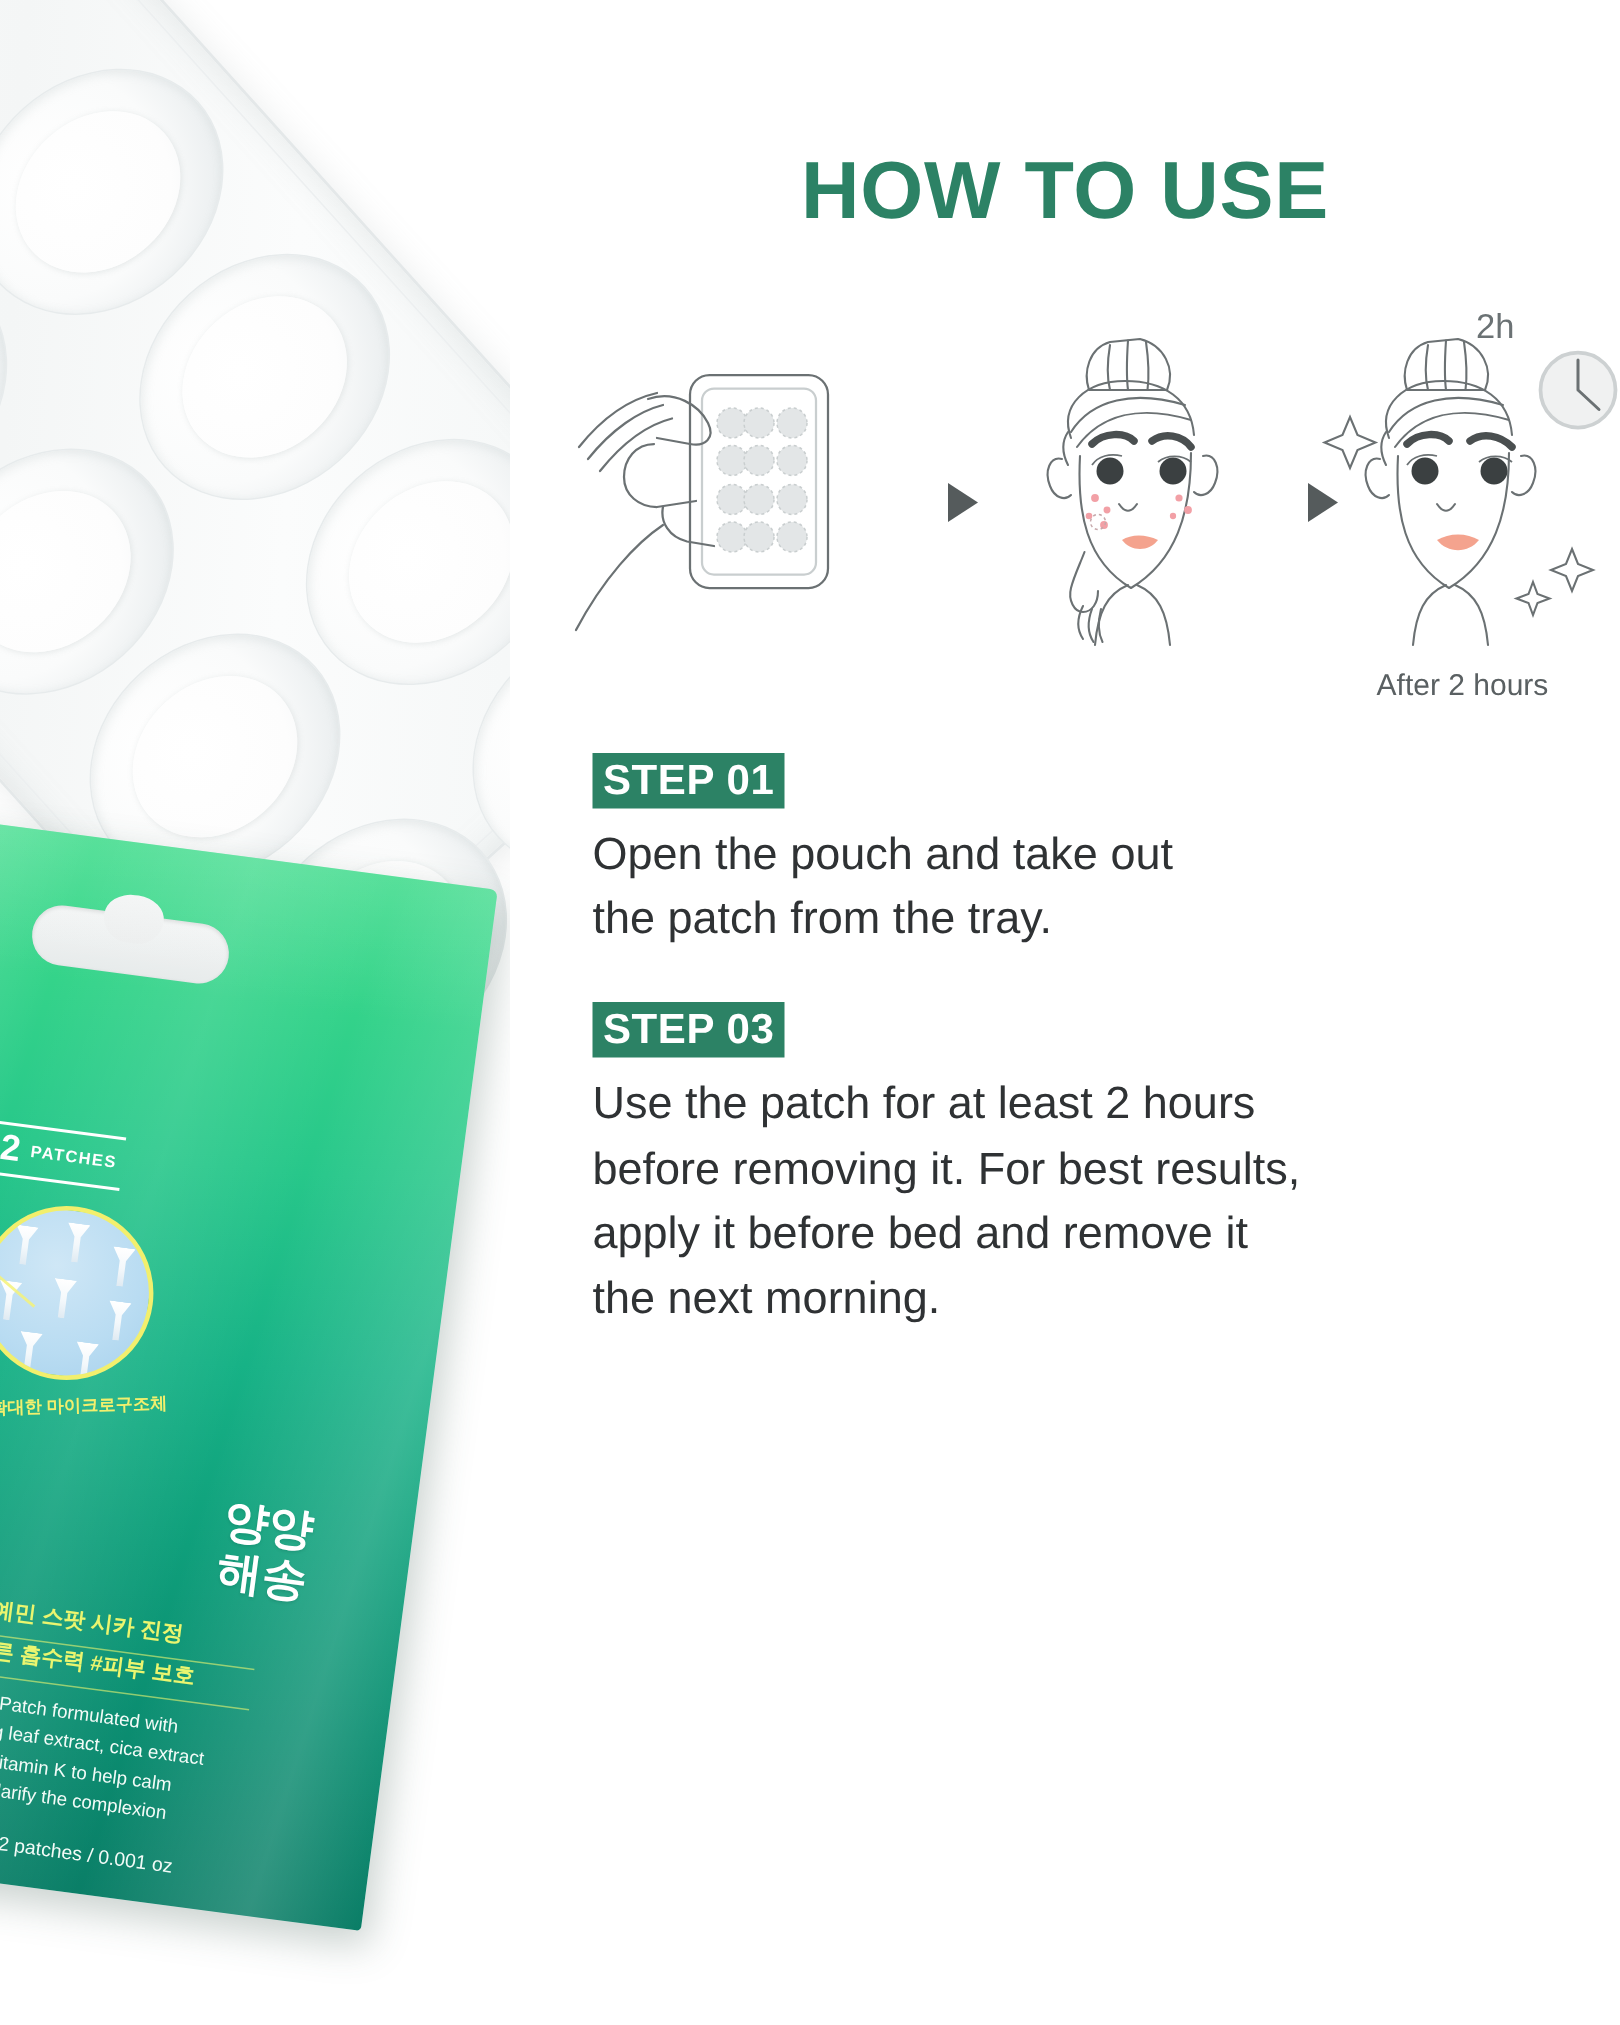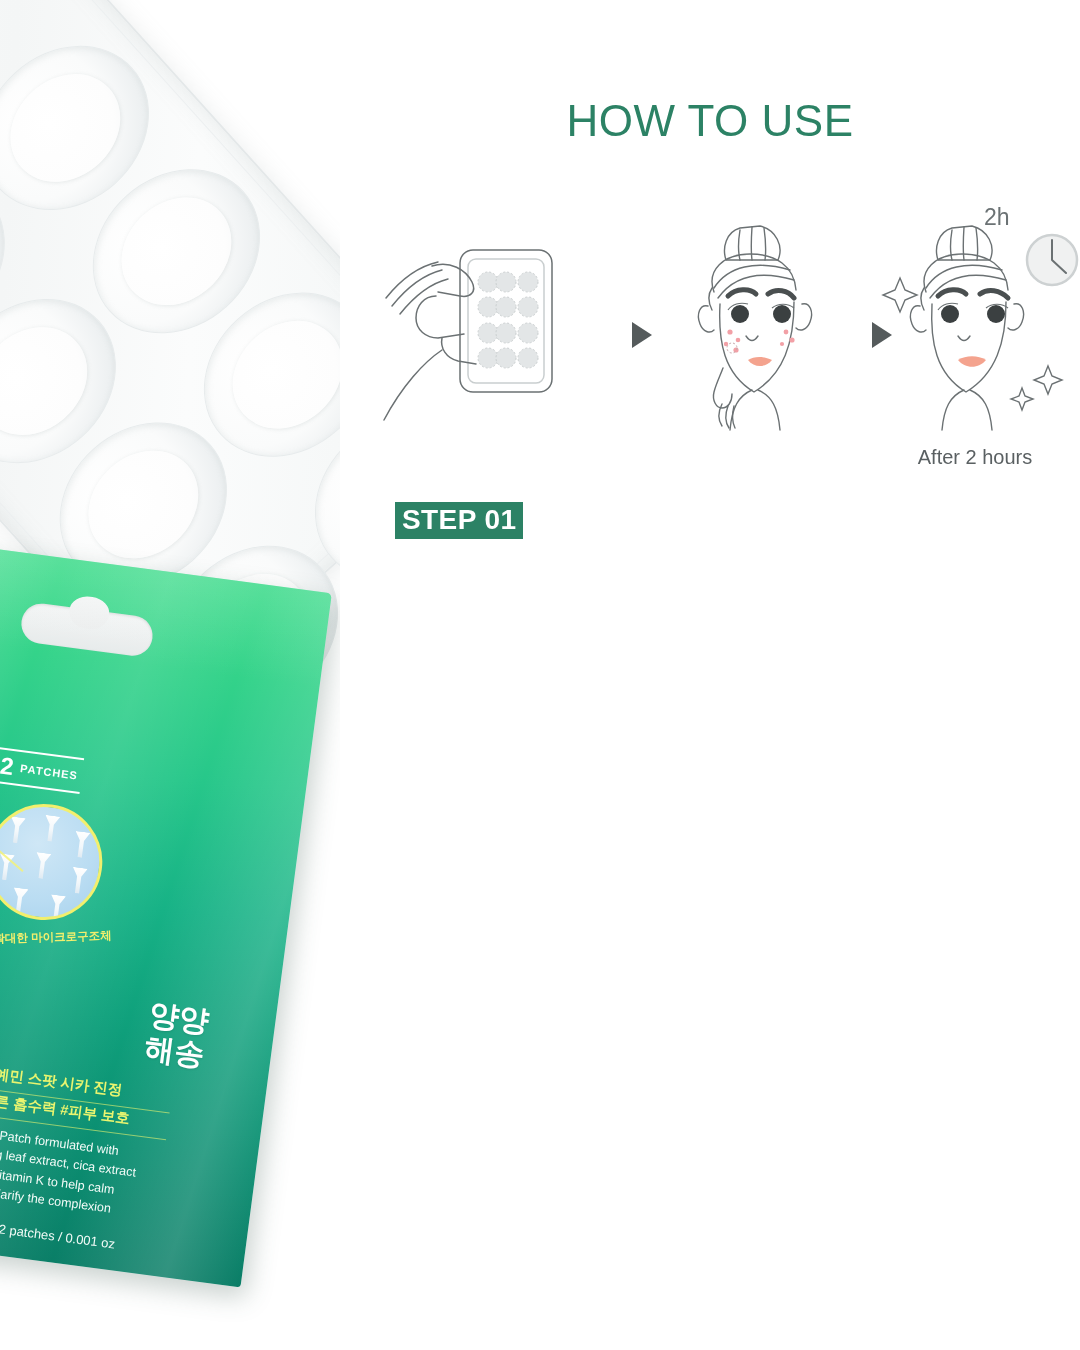--- a/index.html
+++ b/index.html
@@ -165,21 +165,21 @@
     text-align:center; font-size:13px; padding-left:88px; color:#f2fbf7;
   }
 
   
   .content{
     position:absolute; left:340px; top:0; width:740px; height:1350px;
   }
   .page-title{
     position:absolute; left:0; right:0; top:96px;
     text-align:center;
-    font-size:44px; font-weight:400; letter-spacing:.5px;
+    font-size:54px; font-weight:700; letter-spacing:.5px;
     color:#2c8265;
   }
 
   .illus-row{
     position:absolute; left:40px; top:200px; width:690px; height:260px;
   }
   .illus{ position:absolute; }
   .arrow{
     position:absolute; width:0; height:0;
     border-left:20px solid #555b5c;
@@ -380,15 +380,24 @@
         <path d="M142 170 L145 178 L153 181 L145 184 L142 192 L139 184 L131 181 L139 178 Z"></path>
       </g>
     </svg>
 
     <div class="after-label">After 2 hours</div>
   </div>
 
   <div class="steps">
     <div class="step step-1">
       <div class="badge">STEP 01</div>
+      <div class="step-body">Open the pouch and take out
+the patch from the tray.</div>
+    </div>
+    <div class="step step-3">
+      <div class="badge">STEP 03</div>
+      <div class="step-body">Use the patch for at least 2 hours
+before removing it. For best results,
+apply it before bed and remove it
+the next morning.</div>
     </div>
   </div>
 </div>
 
 </body></html>

